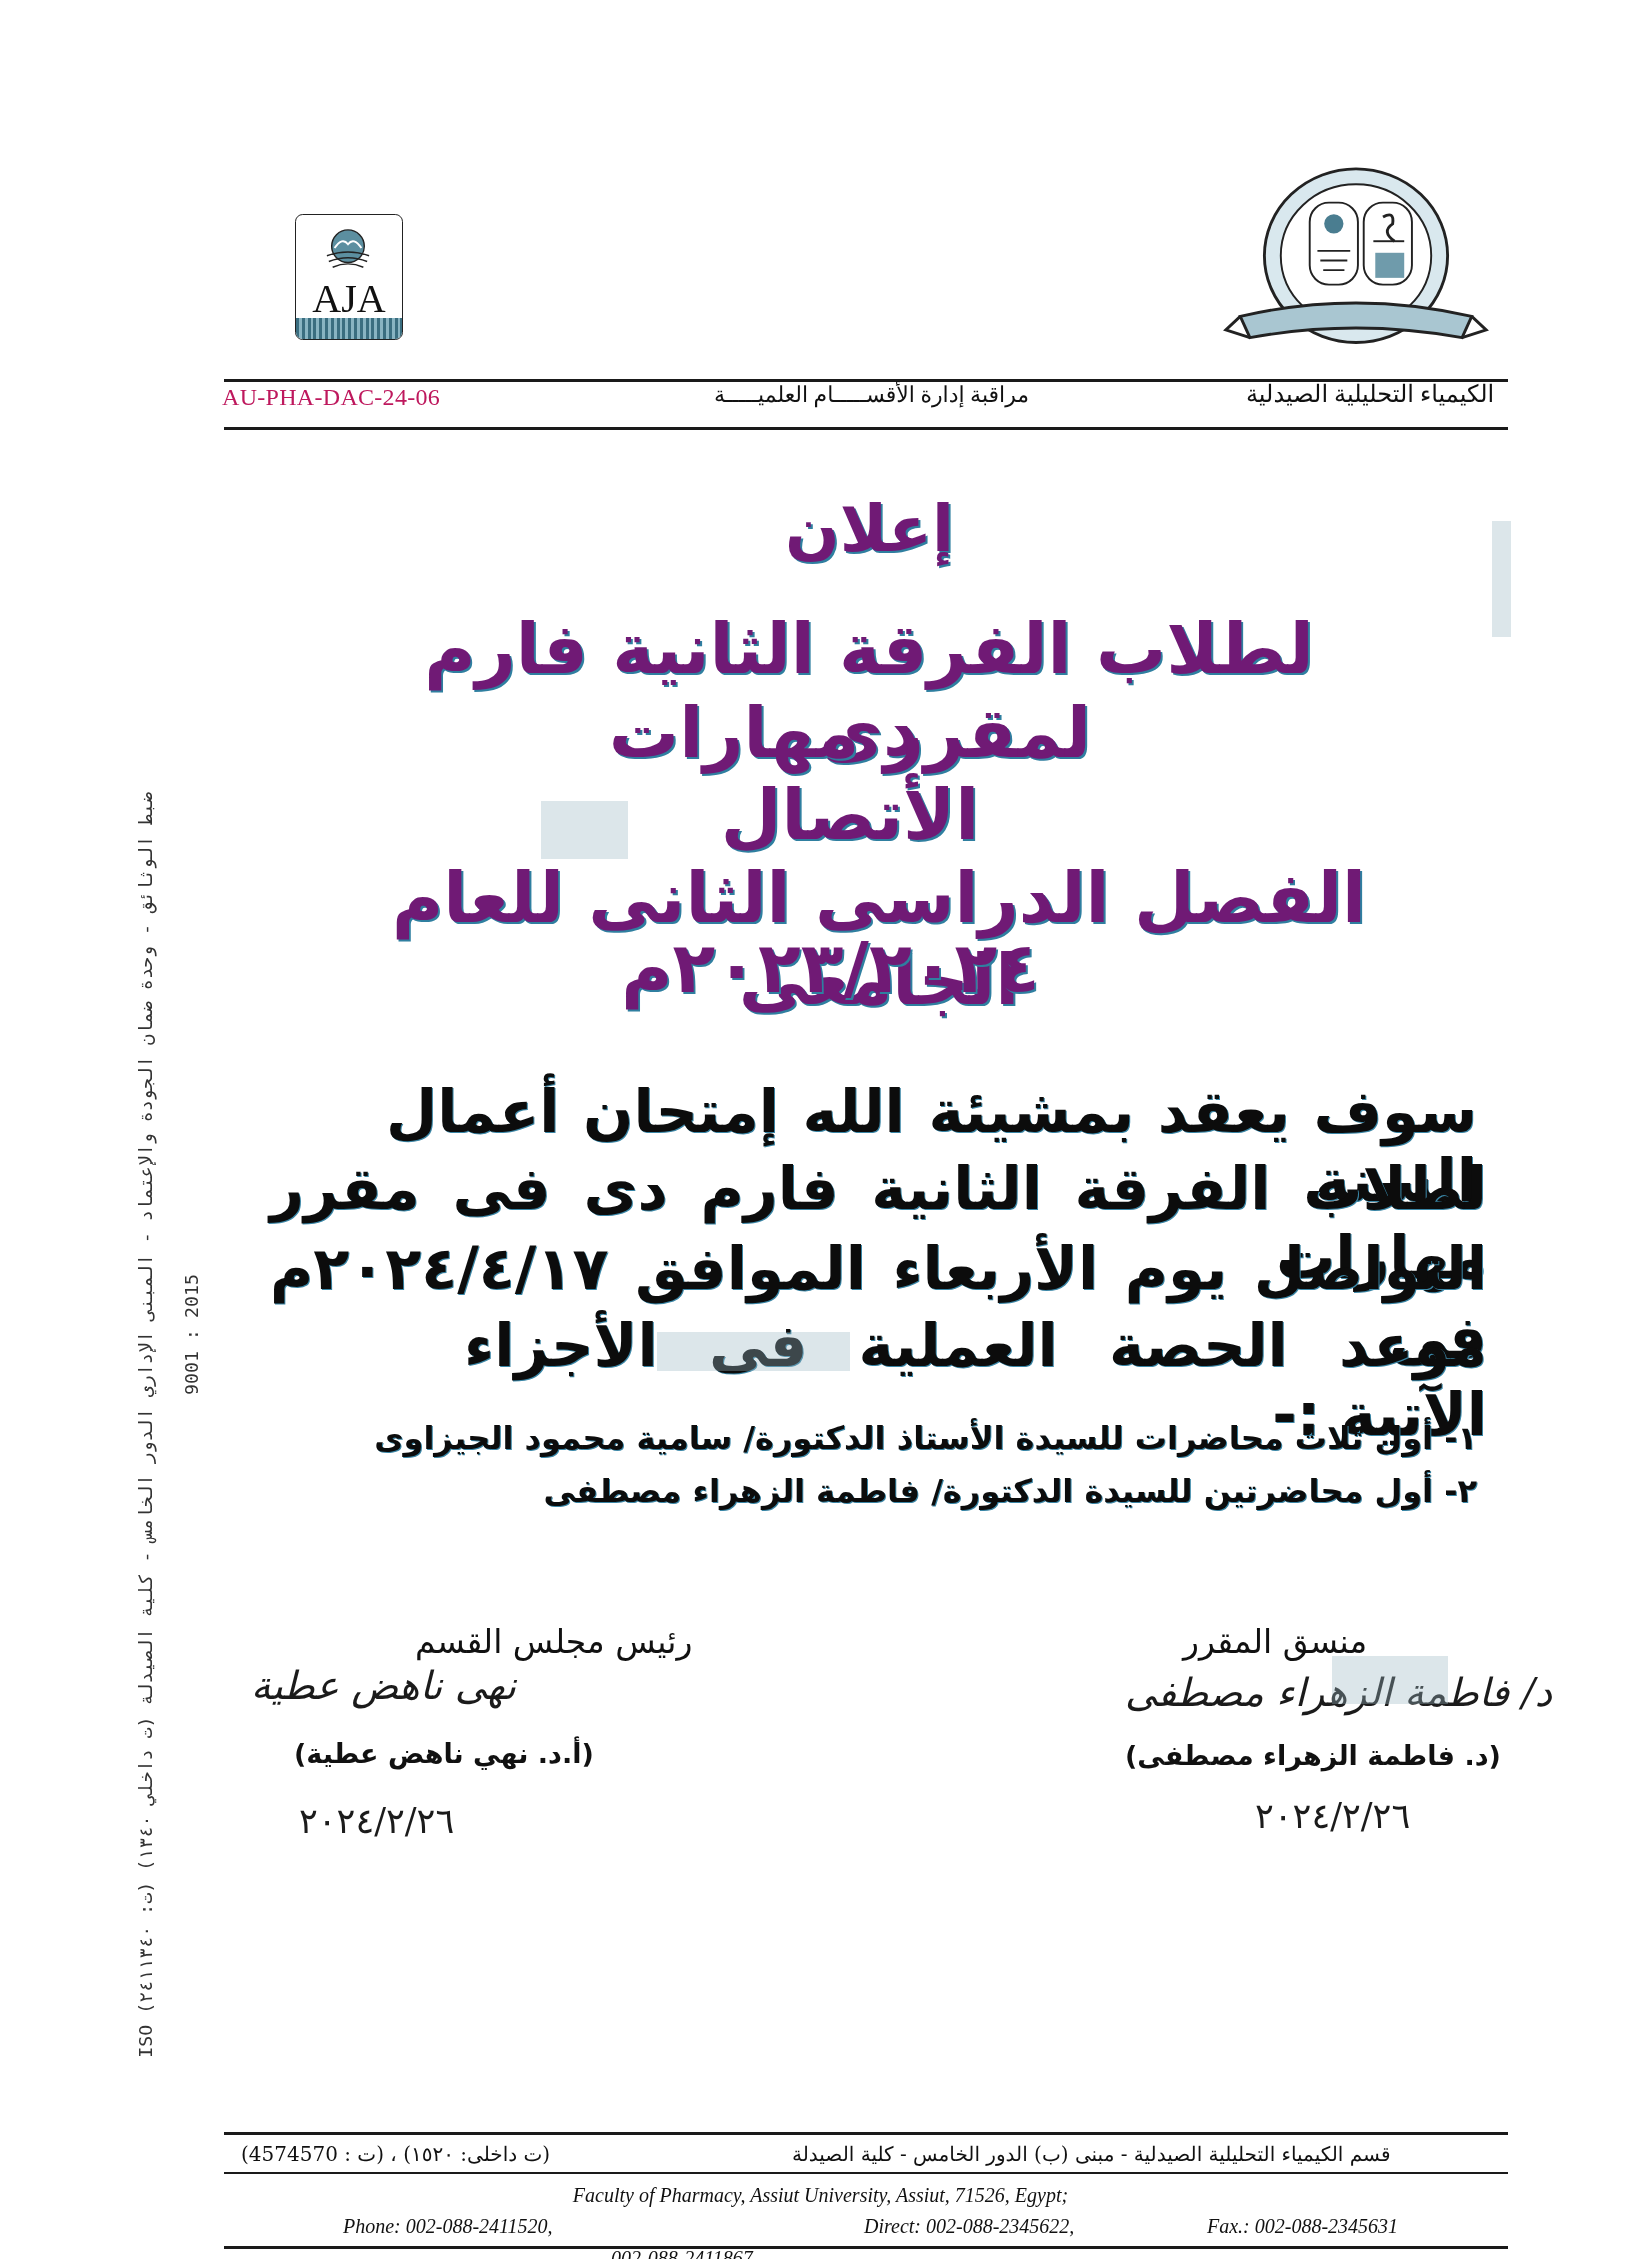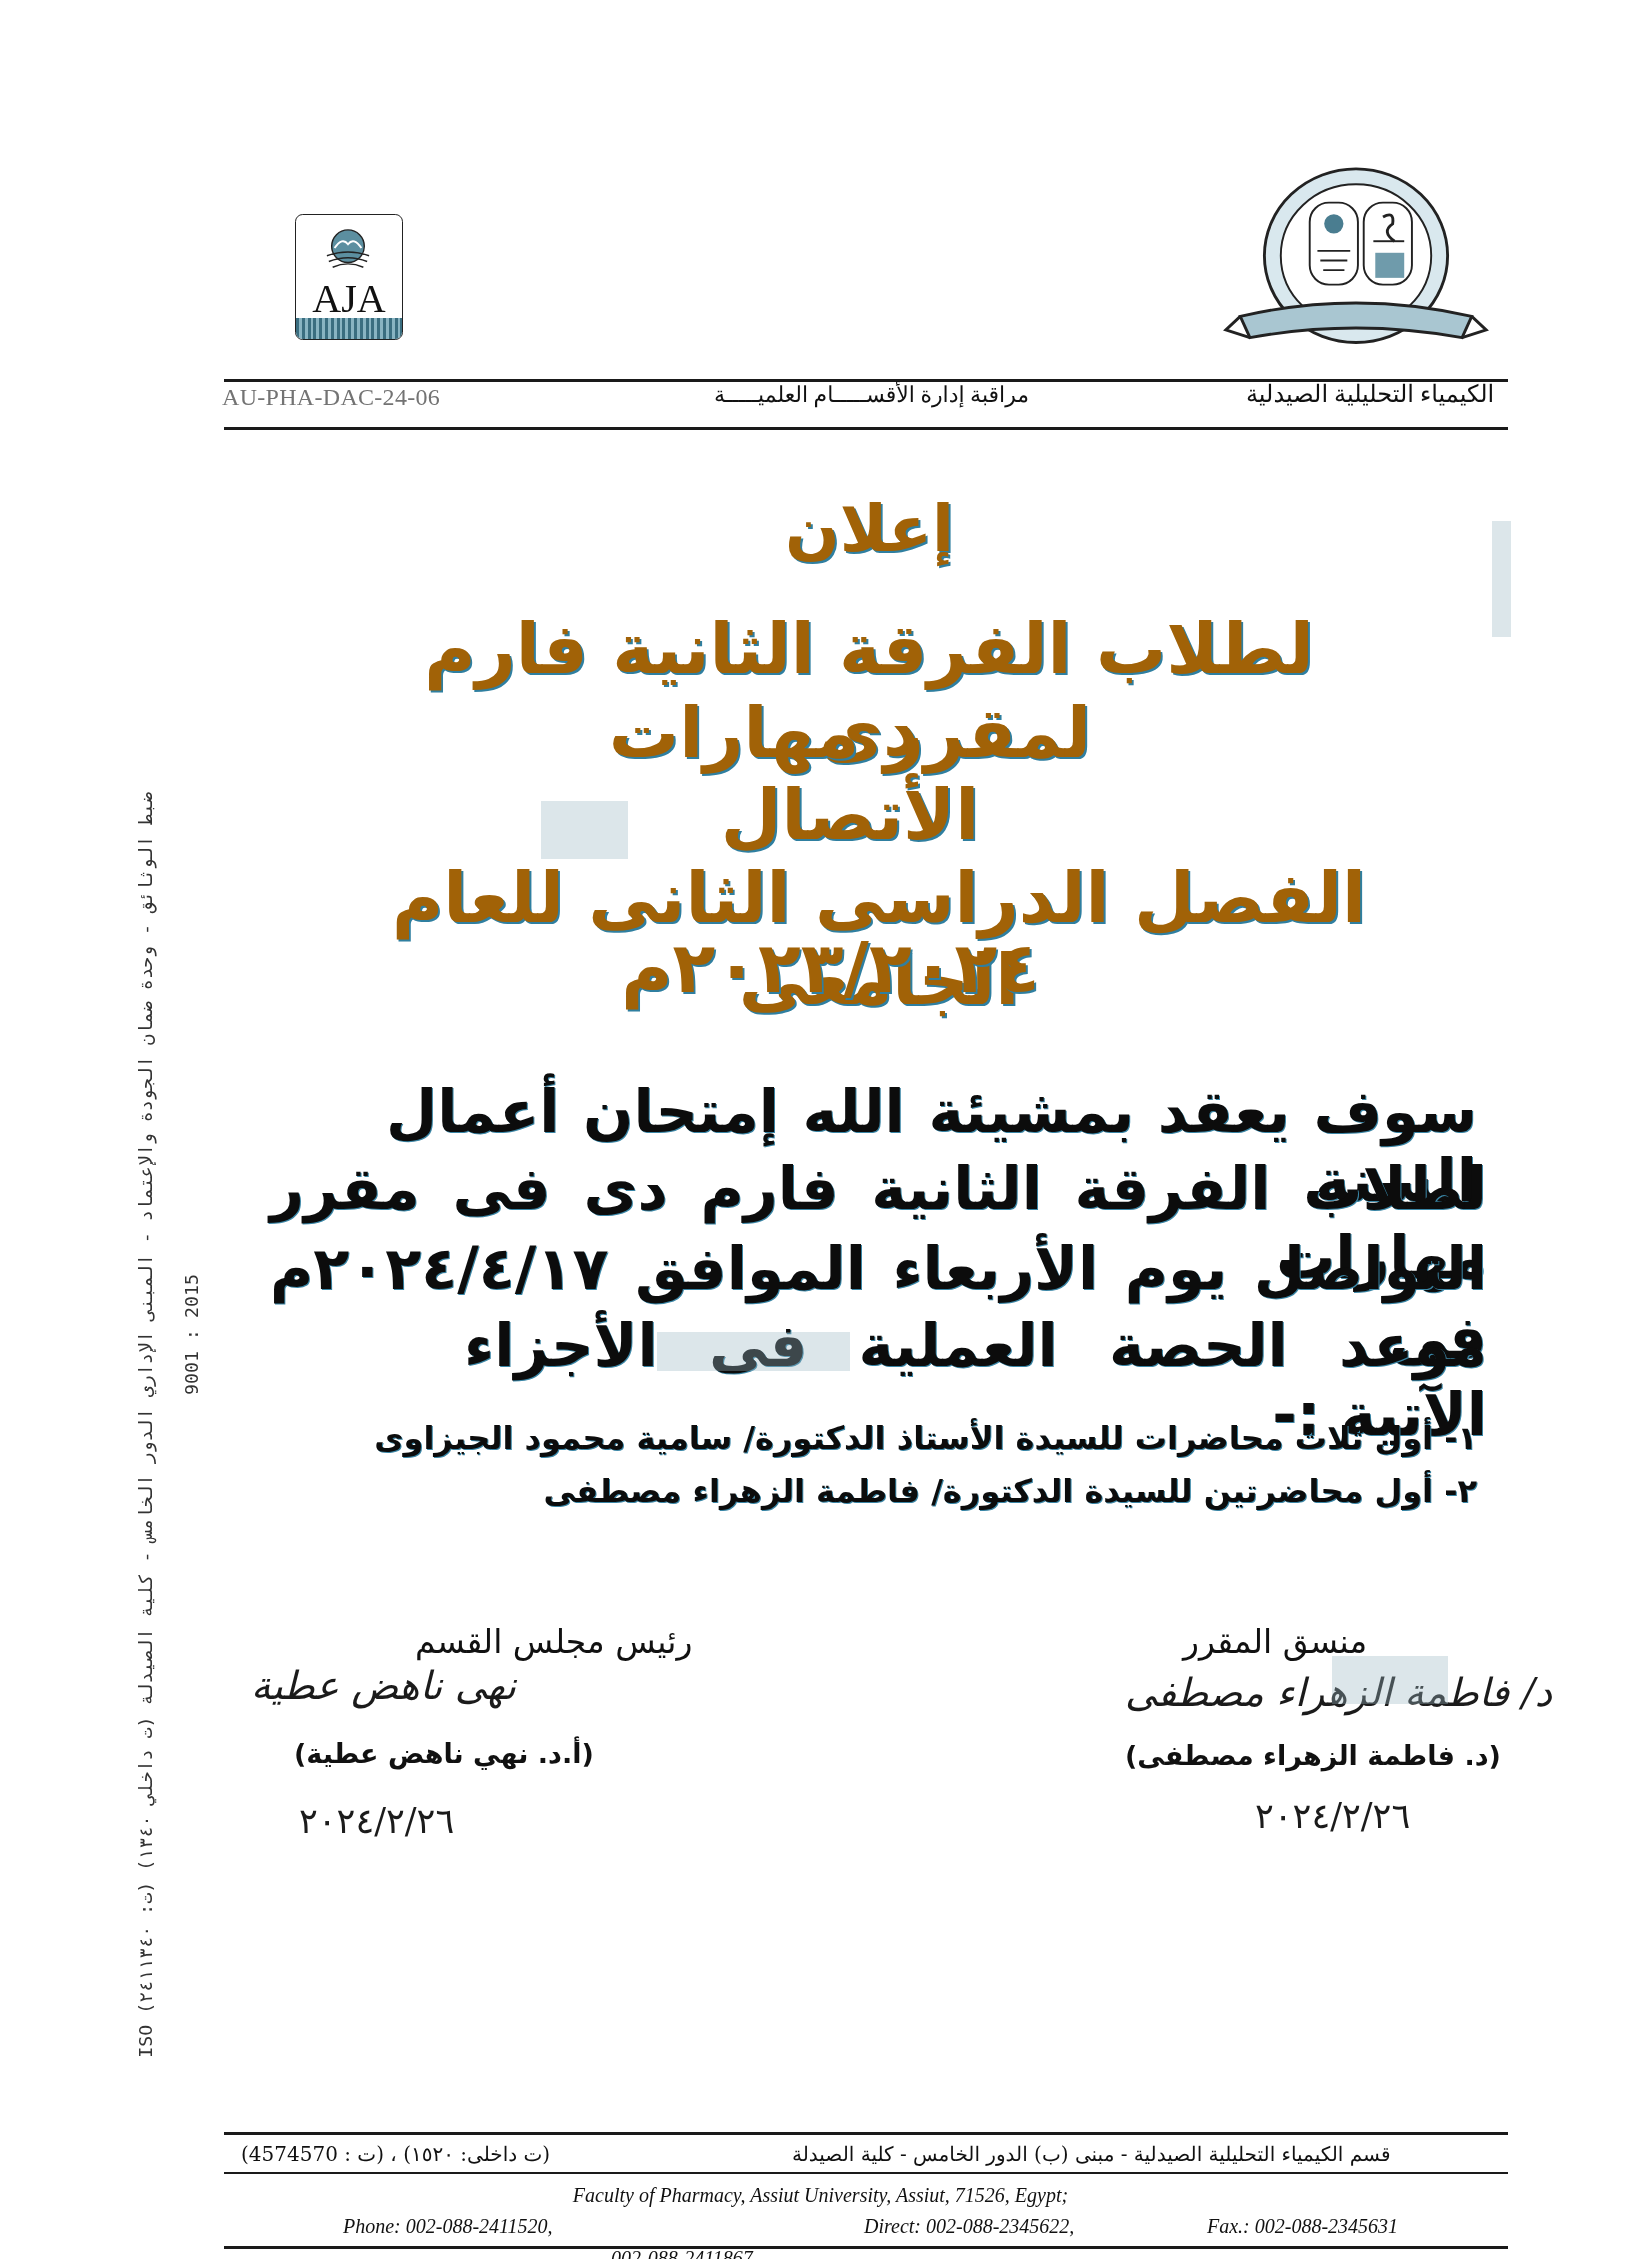--- a/index.html
+++ b/index.html
@@ -22,29 +22,29 @@
     position: absolute; left: 0; right: 0; top: 60px; text-align: center;
     font-family: "Liberation Serif", serif; font-size: 40px; color: #111;
   }
   .logo-aja .band {
     position: absolute; left: 0; right: 0; bottom: 0; height: 21px;
     background: repeating-linear-gradient(90deg, #3a6e80 0 2.9px, #88b4c2 2.9px 5.8px);
   }
   .logo-uni { left: 1221px; top: 164px; width: 270px; height: 193px; }
 
   .hdr-code {
-    left: 222px; top: 384px; font-family: "Liberation Serif", serif; font-size: 24px; color: #737373;
+    left: 222px; top: 384px; font-family: "Liberation Serif", serif; font-size: 24px; color: #be185d;
     letter-spacing: 0.3px;
   }
   .hdr-center { left: 714px; top: 382px; font-size: 22px; font-family: "Liberation Serif", serif; }
   .hdr-right { left: 1246px; top: 380px; font-size: 24px; font-family: "Liberation Serif", serif; }
 
   
   .title-block { left: 290px; width: 1159px; text-align: center; font-weight: bold;
-    font-family: "DejaVu Sans", sans-serif; color: #a16207;
+    font-family: "DejaVu Sans", sans-serif; color: #701a75;
     text-shadow: 1.9px 1.9px 0 #2f7fa0; }
   .t1 { top: 492px; font-size: 64px; }
   .t2 { top: 608px; font-size: 70px; left: 386px; width: 966px; }
   .t3 { top: 692px; font-size: 70px; left: 483px; width: 734px; }
   .t4 { top: 826px; font-size: 70px; left: 319px; width: 1120px; margin-top: 31px; }
   .t5 { top: 927px; font-size: 70px; left: 541px; width: 579px; }
 
   
   .body-line { right: 154px; width: 1217px; text-align: justify; text-align-last: justify;
     font-weight: bold; font-size: 59px; color: #0c0c0c; text-shadow: 1px 1px 0 #3a86a6; }

